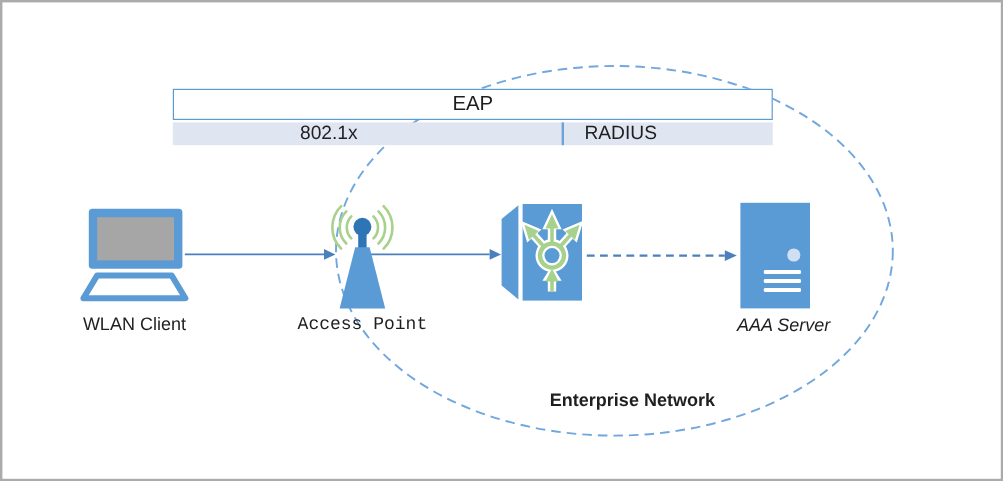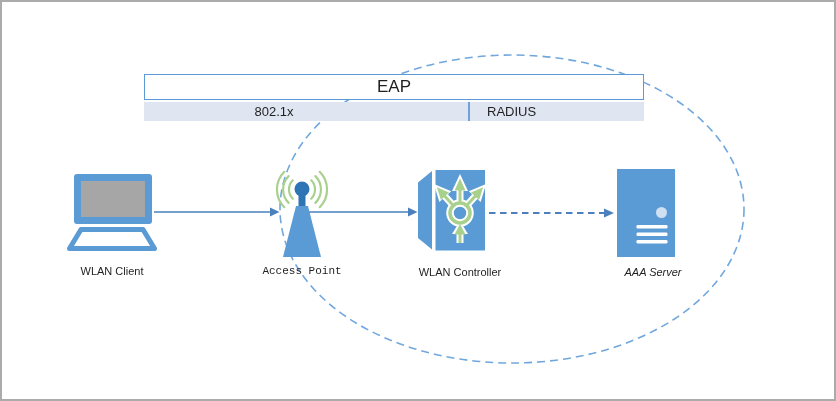--- a/index.html
+++ b/index.html
@@ -8,36 +8,36 @@
     width:836px;height:401px;
     box-sizing:border-box;
     border:2px solid #ababab;
     background:#ffffff;
     font-family:"Liberation Sans", sans-serif;
     overflow:hidden;
   }
   .gfx{position:absolute;left:0;top:0;width:832px;height:397px;}
   .label{
     position:absolute;
-    font-size:11px;color:#1f1f1f;
+    font-size:15px;color:#1f1f1f;
     text-align:center;line-height:16px;
     white-space:nowrap;
   }
   .eap-box{
     position:absolute;left:142px;top:72px;width:500px;height:26px;
     box-sizing:border-box;
     background:#ffffff;border:1.5px solid #5b9bd5;
     display:flex;align-items:center;justify-content:center;
     font-size:17px;color:#1f1f1f;
   }
   .band{
     position:absolute;left:142px;top:100px;width:500px;height:19px;
     background:#e0e5f2;
     display:flex;align-items:stretch;
-    font-size:13px;color:#1f1f1f;
+    font-size:16px;color:#1f1f1f;
   }
   .band-left{
     width:324px;display:flex;align-items:center;justify-content:center;
   }
   .band-left span{transform:translateX(-32px);}
   .band-divider{width:2px;background:#6fa3d8;}
   .band-right{
     flex:1;display:flex;align-items:center;padding-left:17px;
   }
   .net-label{font-weight:bold;}
@@ -145,17 +145,17 @@
       <span>802.1x</span>
     </div>
     <div class="band-divider"></div>
     <div class="band-right">
       <span>RADIUS</span>
     </div>
   </div>
 
   <div class="label" style="left:40px;top:261px;width:140px;">WLAN Client</div>
   <div class="label" style="left:230px;top:261px;width:140px;font-family:Liberation Mono, monospace;">Access Point</div>
-  <div class="label" style="left:388px;top:262px;width:140px;">WLAN Controller</div>
   <div class="label" style="left:581px;top:262px;width:140px;font-style:italic;">AAA Server</div>
 
+  <div class="label net-label" style="left:425px;top:324px;width:200px;">Enterprise Network</div>
 
 </div>
 
 </body></html>

